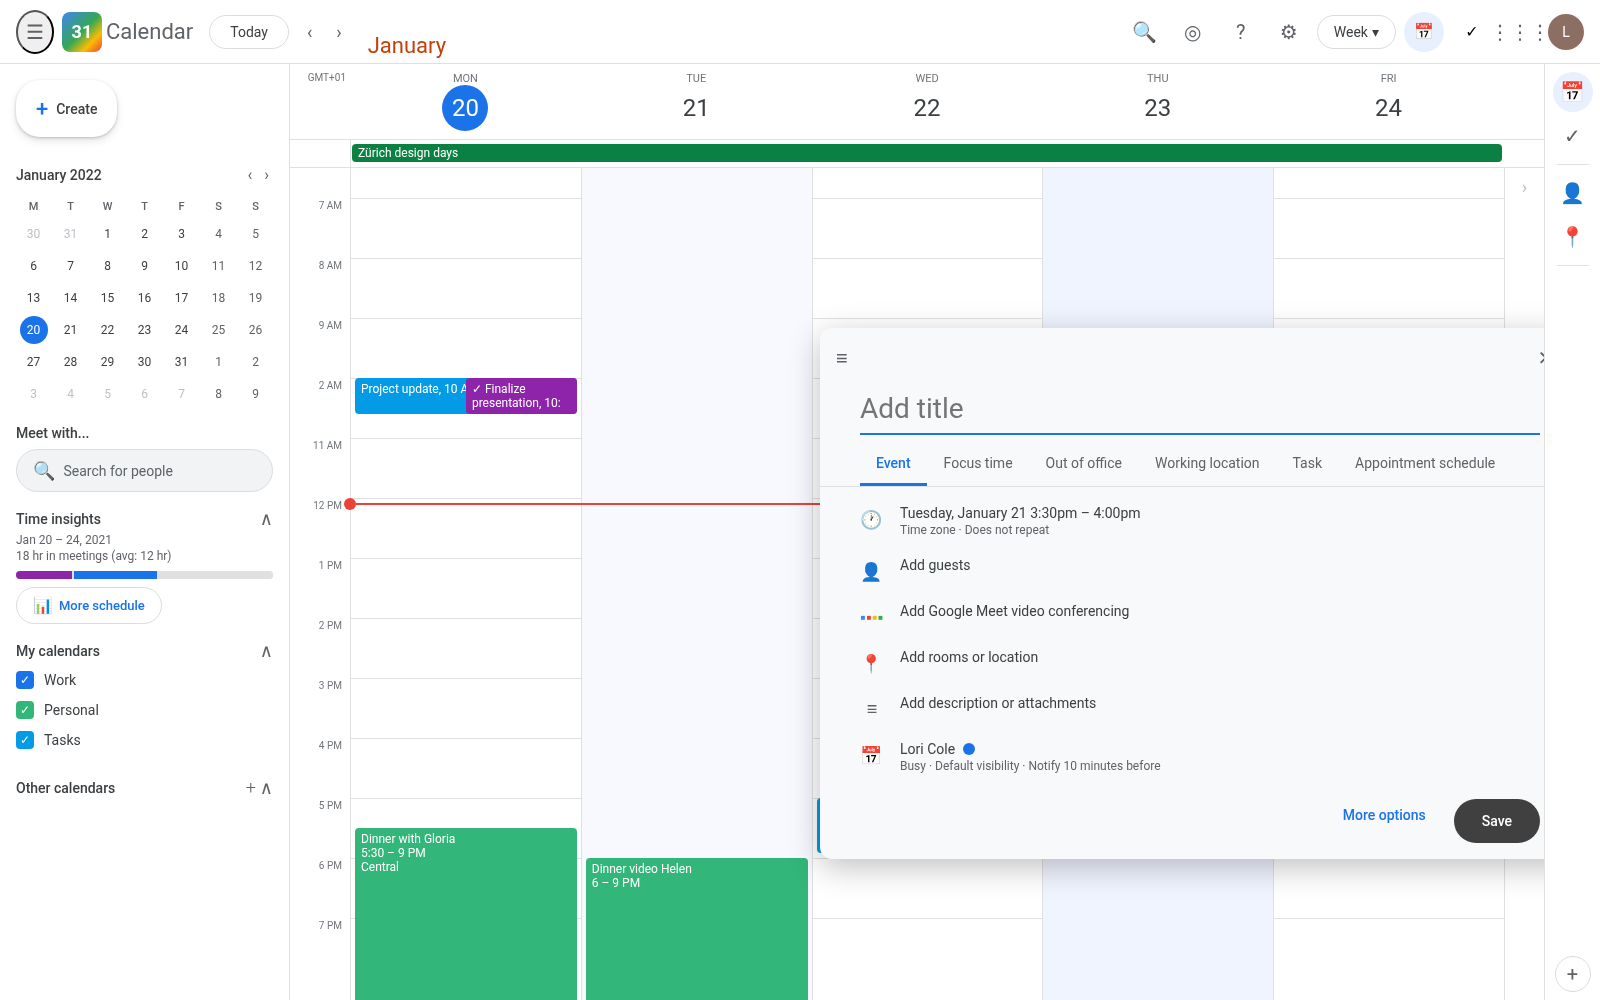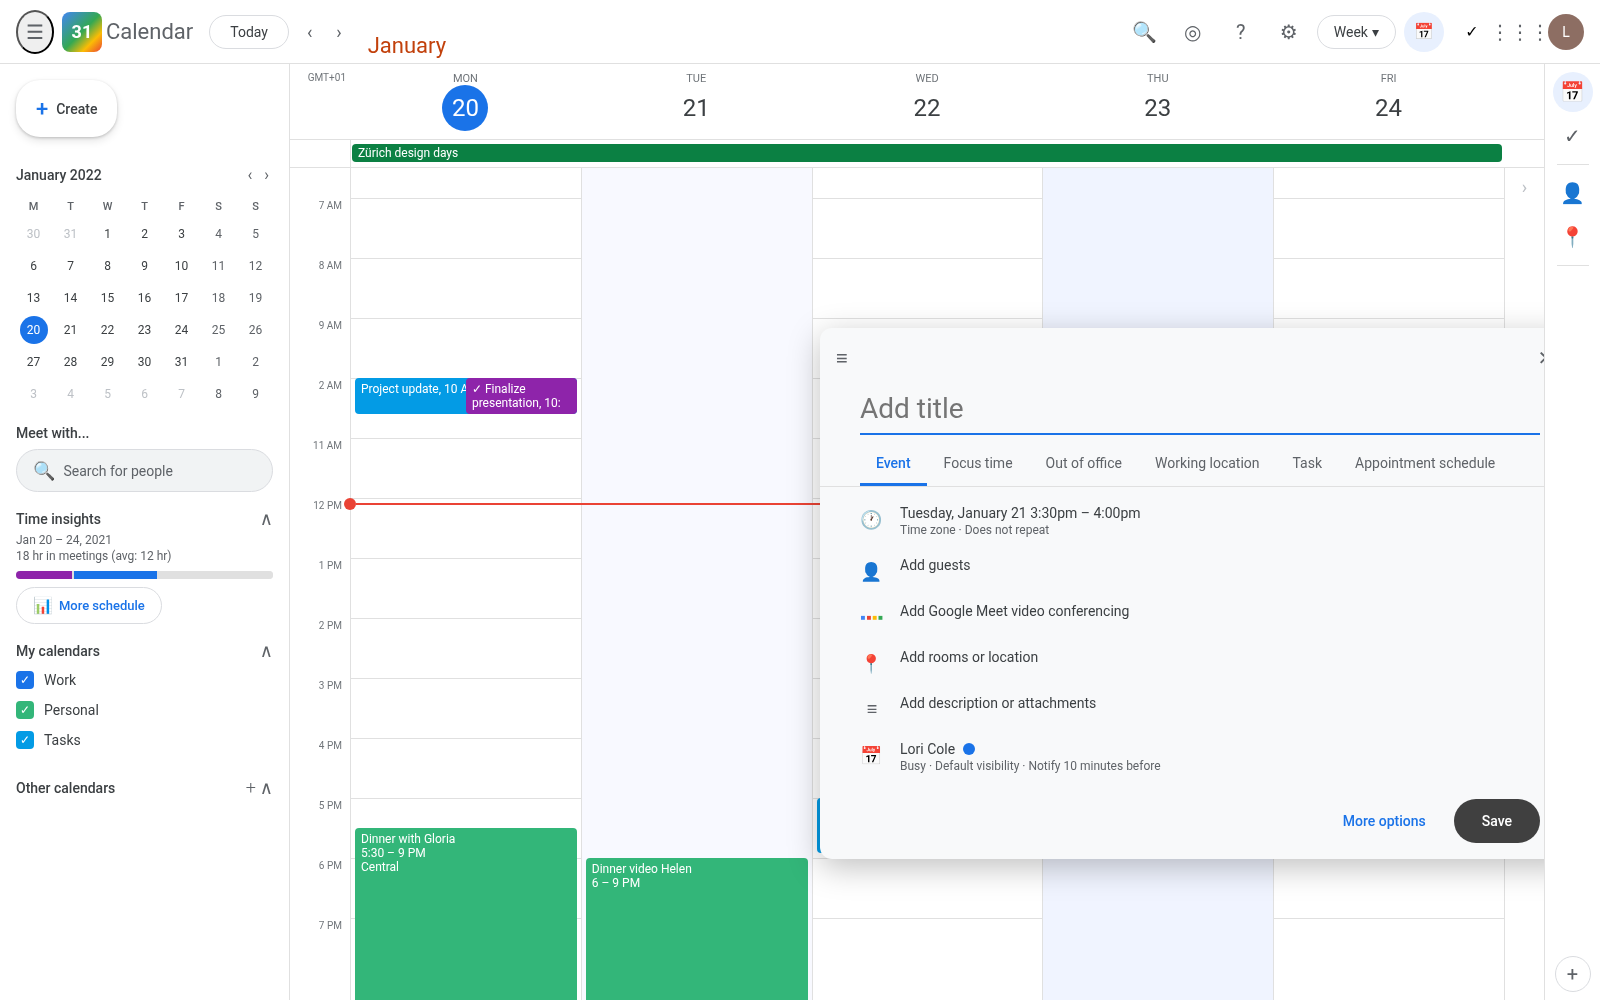--- a/index.html
+++ b/index.html
@@ -98,21 +98,21 @@
     .modal-title-input { width: calc(100% - 80px); border: none; border-bottom: 2px solid #1a73e8; background: transparent; font-size: 28px; color: #3c4043; padding: 8px 0; outline: none; margin: 4px 40px 8px; display: block; }
     .modal-tabs { display: flex; align-items: flex-end; gap: 1px; padding: 0 40px; border-bottom: 1px solid #e0e0e0; margin-bottom: 8px; }
     .modal-tab { padding: 12px 16px; font-size: 14px; cursor: pointer; color: #5f6368; border-bottom: 3px solid transparent; }
     .modal-tab.active { color: #1a73e8; border-bottom: 3px solid #1a73e8; font-weight: 500; }
     .modal-row { display: flex; align-items: flex-start; gap: 16px; padding: 10px 40px; }
     .modal-icon { width: 24px; height: 24px; display: flex; align-items: center; justify-content: center; color: #5f6368; font-size: 18px; flex-shrink: 0; margin-top: 2px; }
     .modal-row-content { flex: 1; }
     .modal-row-main { font-size: 14px; color: #3c4043; }
     .modal-row-sub { font-size: 12px; color: #5f6368; margin-top: 2px; }
     .modal-row-link { font-size: 14px; color: #3c4043; cursor: pointer; }
-    .modal-footer { display: flex; align-items: center; justify-content: flex-end; padding: 16px 40px; gap: 12px; }
+    .modal-footer { display: flex; align-items: flex-start; justify-content: flex-end; padding: 16px 40px; gap: 12px; }
     .more-options-btn { background: none; border: none; color: #1a73e8; font-size: 14px; font-weight: 500; cursor: pointer; padding: 8px 16px; border-radius: 4px; }
     .save-btn { background: #404040; color: white; border: none; border-radius: 24px; padding: 14px 28px; font-size: 14px; font-weight: 500; cursor: pointer; }
 
     
     .right-panel { width: 56px; min-width: 56px; display: flex; flex-direction: column; align-items: center; padding: 8px 0; gap: 4px; border-left: 1px solid #e0e0e0; }
     .right-panel-icon { width: 40px; height: 40px; border-radius: 50%; display: flex; align-items: center; justify-content: center; cursor: pointer; font-size: 20px; color: #5f6368; }
     .right-panel-icon.active { background: #e8f0fe; color: #1a73e8; }
     .right-panel-divider { width: 32px; border-top: 1px solid #e0e0e0; margin: 4px 0; }
     .right-panel-add { width: 36px; height: 36px; border-radius: 50%; border: 1px solid #dadce0; display: flex; align-items: center; justify-content: center; cursor: pointer; color: #5f6368; font-size: 20px; margin-top: auto; }
 

